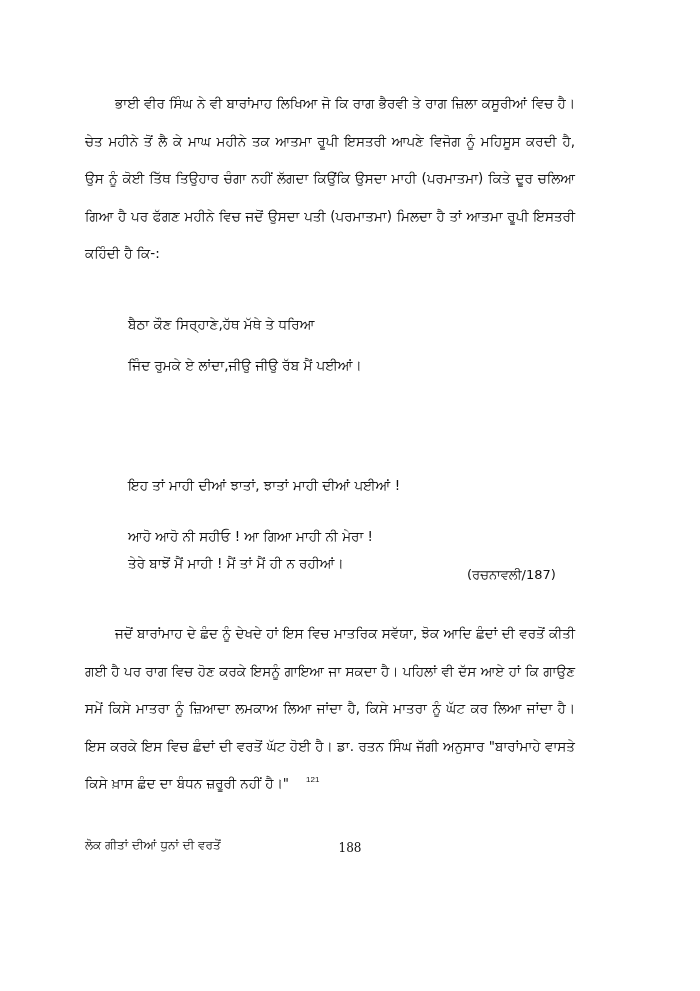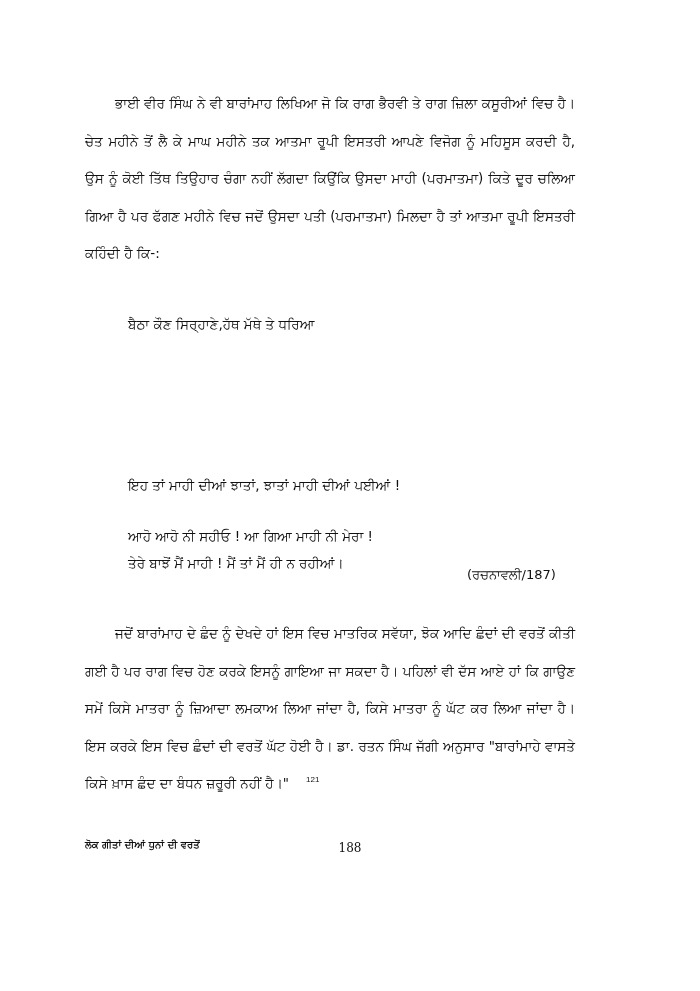--- a/index.html
+++ b/index.html
@@ -64,22 +64,22 @@
     font-size: 8px;
     vertical-align: 6px;
     line-height: 0;
     font-family: "Liberation Sans", sans-serif;
     padding-left: 17px;
   }
   .heading {
     position: absolute;
     left: 85px;
     top: 835px;
-    font-size: 10px;
-    font-weight: bold;
+    font-size: 12px;
+    font-weight: normal;
     line-height: 20px;
     margin: 0;
     white-space: nowrap;
   }
   .page-number {
     position: absolute;
     left: 0;
     width: 700px;
     top: 840px;
     text-align: center;
@@ -89,20 +89,21 @@
   }
 </style>
 </head>
 <body>
 
 <div class="page">
 
   <p class="para para1"><span class="indent"></span><span>ਭਾਈ ਵੀਰ ਸਿੰਘ ਨੇ ਵੀ ਬਾਰਾਂਮਾਹ ਲਿਖਿਆ ਜੋ ਕਿ ਰਾਗ ਭੈਰਵੀ ਤੇ ਰਾਗ ਜ਼ਿਲਾ ਕਸੂਰੀਆਂ ਵਿਚ ਹੈ। ਚੇਤ ਮਹੀਨੇ ਤੋਂ ਲੈ ਕੇ ਮਾਘ ਮਹੀਨੇ ਤਕ ਆਤਮਾ ਰੂਪੀ ਇਸਤਰੀ ਆਪਣੇ ਵਿਜੋਗ ਨੂੰ ਮਹਿਸੂਸ ਕਰਦੀ ਹੈ, ਉਸ ਨੂੰ ਕੋਈ ਤਿੱਥ ਤਿਉਹਾਰ ਚੰਗਾ ਨਹੀਂ ਲੱਗਦਾ ਕਿਉਂਕਿ ਉਸਦਾ ਮਾਹੀ (ਪਰਮਾਤਮਾ) ਕਿਤੇ ਦੂਰ ਚਲਿਆ ਗਿਆ ਹੈ ਪਰ ਫੱਗਣ ਮਹੀਨੇ ਵਿਚ ਜਦੋਂ ਉਸਦਾ ਪਤੀ (ਪਰਮਾਤਮਾ) ਮਿਲਦਾ ਹੈ ਤਾਂ ਆਤਮਾ ਰੂਪੀ ਇਸਤਰੀ ਕਹਿੰਦੀ ਹੈ ਕਿ-:</span></p>
 
   <div class="verse verse-line1">ਬੈਠਾ ਕੌਣ ਸਿਰ੍ਹਾਣੇ,ਹੱਥ ਮੱਥੇ ਤੇ ਧਰਿਆ</div>
+  <div class="verse verse-line2">ਜਿੰਦ ਰੁਮਕੇ ਏ ਲਾਂਦਾ,ਜੀਉ ਜੀਉ ਰੱਬ ਮੈਂ ਪਈਆਂ।</div>
   <div class="verse verse-line5">ਆਹੋ ਆਹੋ ਨੀ ਸਹੀਓ ! ਆ ਗਿਆ ਮਾਹੀ ਨੀ ਮੇਰਾ !</div>
   <div class="verse verse-line4">ਇਹ ਤਾਂ ਮਾਹੀ ਦੀਆਂ ਝਾਤਾਂ, ਝਾਤਾਂ ਮਾਹੀ ਦੀਆਂ ਪਈਆਂ !</div>
   <div class="verse verse-line6">ਤੇਰੇ ਬਾਝੋਂ ਮੈਂ ਮਾਹੀ ! ਮੈਂ ਤਾਂ ਮੈਂ ਹੀ ਨ ਰਹੀਆਂ।</div>
   <div class="citation">(ਰਚਨਾਵਲੀ/187)</div>
 
   <p class="para para2"><span class="indent"></span><span>ਜਦੋਂ ਬਾਰਾਂਮਾਹ ਦੇ ਛੰਦ ਨੂੰ ਦੇਖਦੇ ਹਾਂ ਇਸ ਵਿਚ ਮਾਤਰਿਕ ਸਵੱਯਾ, ਝੋਕ ਆਦਿ ਛੰਦਾਂ ਦੀ ਵਰਤੋਂ ਕੀਤੀ ਗਈ ਹੈ ਪਰ ਰਾਗ ਵਿਚ ਹੋਣ ਕਰਕੇ ਇਸਨੂੰ ਗਾਇਆ ਜਾ ਸਕਦਾ ਹੈ। ਪਹਿਲਾਂ ਵੀ ਦੱਸ ਆਏ ਹਾਂ ਕਿ ਗਾਉਣ ਸਮੇਂ ਕਿਸੇ ਮਾਤਰਾ ਨੂੰ ਜ਼ਿਆਦਾ ਲਮਕਾਅ ਲਿਆ ਜਾਂਦਾ ਹੈ, ਕਿਸੇ ਮਾਤਰਾ ਨੂੰ ਘੱਟ ਕਰ ਲਿਆ ਜਾਂਦਾ ਹੈ। ਇਸ ਕਰਕੇ ਇਸ ਵਿਚ ਛੰਦਾਂ ਦੀ ਵਰਤੋਂ ਘੱਟ ਹੋਈ ਹੈ। ਡਾ. ਰਤਨ ਸਿੰਘ ਜੱਗੀ ਅਨੁਸਾਰ "ਬਾਰਾਂਮਾਹੇ ਵਾਸਤੇ ਕਿਸੇ ਖ਼ਾਸ ਛੰਦ ਦਾ ਬੰਧਨ ਜ਼ਰੂਰੀ ਨਹੀਂ ਹੈ।"</span><sup class="fn">121</sup></p>
 
   <h3 class="heading">ਲੋਕ ਗੀਤਾਂ ਦੀਆਂ ਧੁਨਾਂ ਦੀ ਵਰਤੋਂ</h3>
 
   <div class="page-number">188</div>

